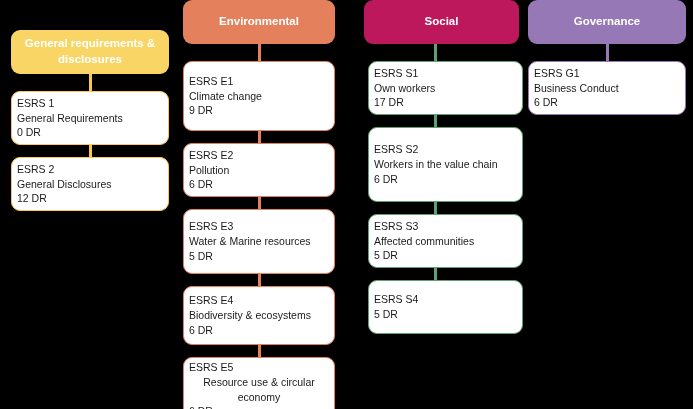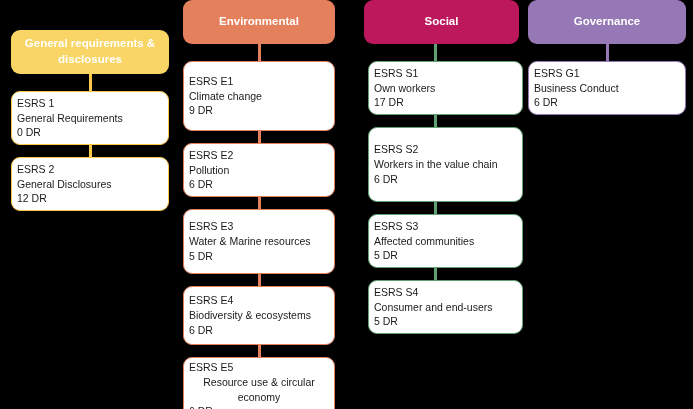--- a/index.html
+++ b/index.html
@@ -160,21 +160,20 @@
     </div>
     <div class="connector conn-soc" style="height:12px"></div>
     <div class="node node-soc" style="height:54px">
       <span class="line">ESRS S3</span>
       <span class="line">Affected communities</span>
       <span class="line">5 DR</span>
     </div>
     <div class="connector conn-soc" style="height:12px"></div>
     <div class="node node-soc" style="height:54px">
       <span class="line">ESRS S4</span>
-      <span class="line">Consumer and end-users</span>
       <span class="line">5 DR</span>
     </div>
   </div>
 
   <div class="column col-gov">
     <div class="pillar-header hdr-gov one-line">Governance</div>
     <div class="connector conn-gov" style="height:17px"></div>
     <div class="node node-gov" style="height:54px">
       <span class="line">ESRS G1</span>
       <span class="line">Business Conduct</span>

